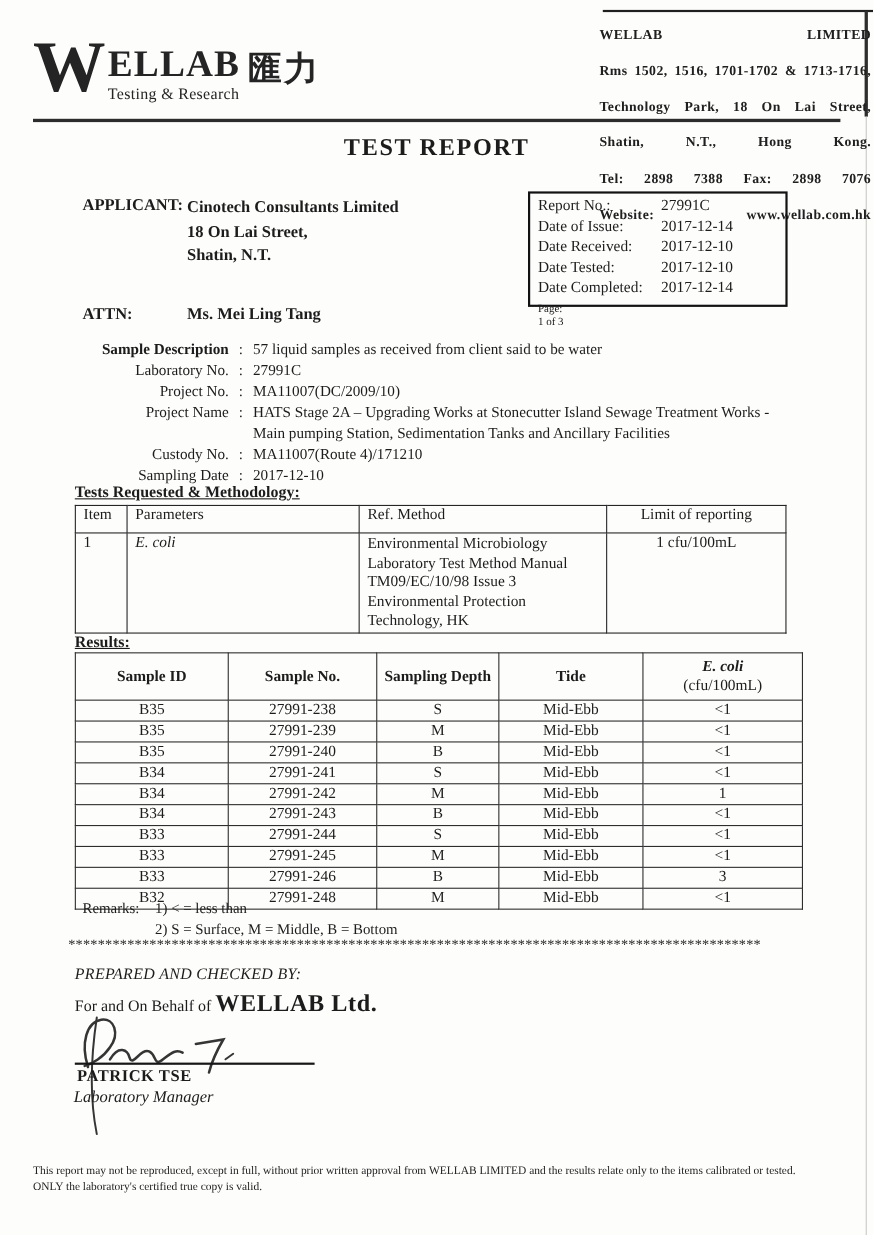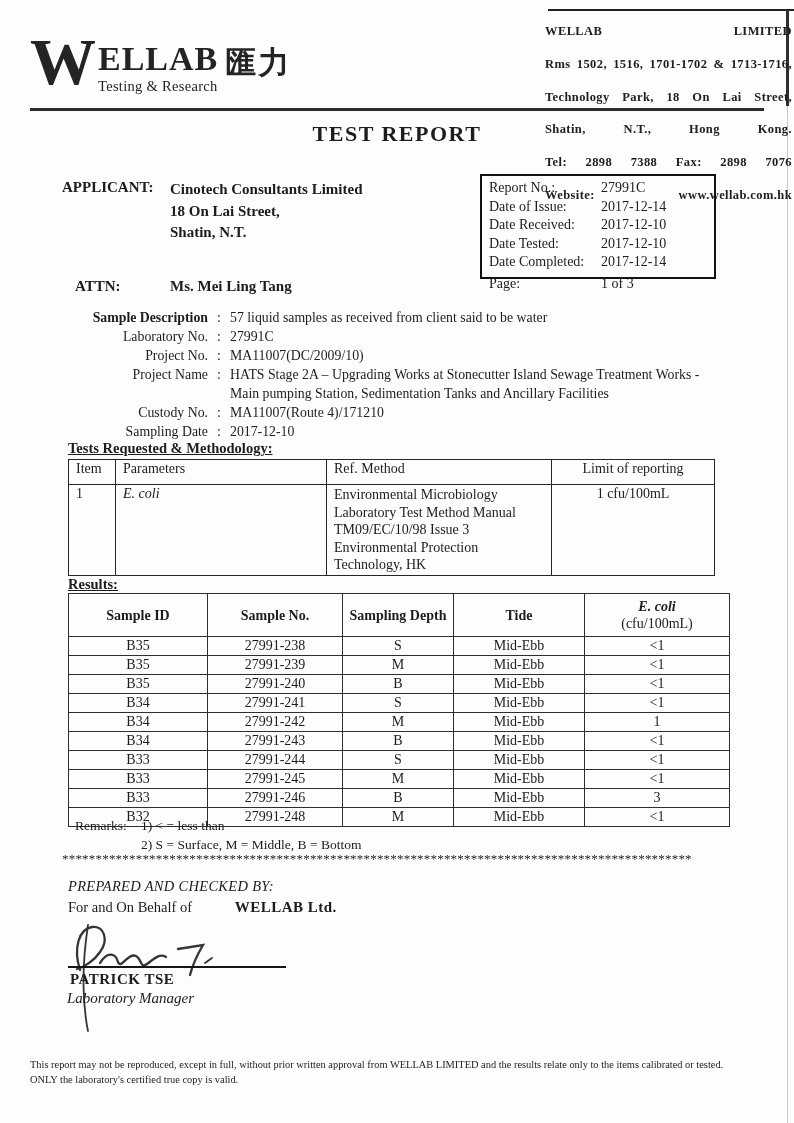--- a/index.html
+++ b/index.html
@@ -24,30 +24,30 @@
   
   .company{position:absolute;top:23px;left:545px;width:247px;font-size:12.5px;font-weight:bold;line-height:16.4px;letter-spacing:0.4px;color:#202020;}
   .company .jline{display:block;text-align:justify;}
   .company .jline::after{content:"";display:inline-block;width:100%;}
 
   .header-rule{position:absolute;top:108px;left:30px;width:734px;height:3px;background:#2c2c2c;}
 
   .doc-title{position:absolute;top:121px;left:0;width:100%;text-align:center;font-size:22px;font-weight:bold;letter-spacing:1.5px;}
 
   
-  .applicant-label{position:absolute;top:179px;left:62px;font-size:15px;font-weight:bold;}
+  .applicant-label{position:absolute;top:179px;left:75px;font-size:15px;font-weight:bold;}
   .applicant-lines{position:absolute;top:179px;left:170px;font-size:15px;font-weight:bold;line-height:21.5px;}
   .attn-label{position:absolute;top:278px;left:75px;font-size:15px;font-weight:bold;}
   .attn-value{position:absolute;top:278px;left:170px;font-size:15px;font-weight:bold;}
 
   
   .report-box{position:absolute;top:174px;left:480px;width:218px;border:2.5px solid #121212;padding:3px 7px 5px 7px;font-size:14px;line-height:18.6px;}
   .report-box .row{display:flex;}
   .report-box .lbl{width:112px;flex:none;}
-  .page-row{position:absolute;top:276px;left:489px;font-size:14px;display:flex;}
+  .page-row{position:absolute;top:276px;left:489px;font-size:10px;display:flex;flex-direction:column;}
   .page-row .lbl{width:112px;flex:none;}
 
   
   .sample-info{position:absolute;top:308px;left:60px;width:660px;font-size:13.8px;line-height:19px;}
   .sample-info .row{display:flex;}
   .sample-info .lbl{width:148px;flex:none;text-align:right;}
   .sample-info .colon{width:22px;flex:none;text-align:center;}
   .sample-info .val{flex:1;}
   .sample-info .row.b .lbl{font-weight:bold;}
 
@@ -81,21 +81,21 @@
   
   .remarks{position:absolute;top:817px;left:75px;font-size:13.5px;line-height:18.5px;display:flex;}
   .remarks .lbl{width:64px;flex:none;}
   .remarks .lines{margin-left:2px;}
 
   .asterisks{position:absolute;top:851px;left:62px;width:665px;overflow:hidden;white-space:nowrap;font-size:13px;letter-spacing:0.2px;}
 
   
   .prepared{position:absolute;top:878px;left:68px;font-size:14.5px;font-style:italic;letter-spacing:0.3px;}
   .behalf{position:absolute;top:899px;left:68px;font-size:14.5px;}
-  .behalf b{font-size:15px;letter-spacing:0.5px;margin-left:39px;}
+  .behalf b{font-size:22px;letter-spacing:0.5px;}
   .sig-svg{position:absolute;top:918px;left:58px;pointer-events:none;}
   .sig-line{position:absolute;top:966px;left:68px;width:218px;height:2px;background:#161616;}
   .sig-name{position:absolute;top:971px;left:70px;font-size:15px;font-weight:bold;letter-spacing:0.5px;}
   .sig-title{position:absolute;top:990px;left:67px;font-size:15px;font-style:italic;}
 
   
   .footer{position:absolute;top:1058px;left:30px;width:742px;font-size:10.4px;line-height:14.5px;color:#232323;}
 </style>
 </head>
 <body>

